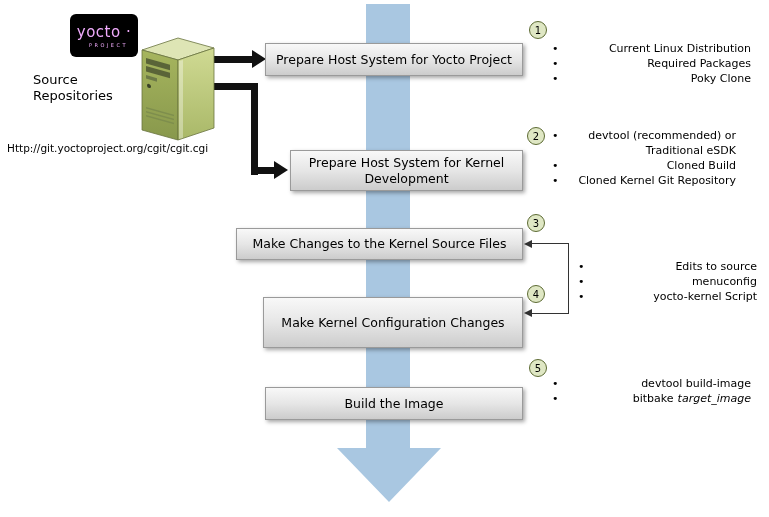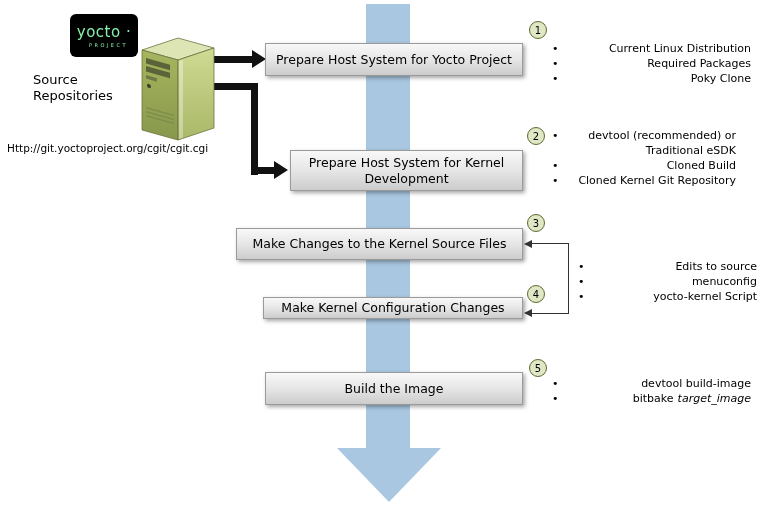--- a/index.html
+++ b/index.html
@@ -34,21 +34,21 @@
 
   .blk { position:absolute; background:#111; z-index:2; }
   .blk-head-right { position:absolute; z-index:2; width:0; height:0;
     border-top:9px solid transparent; border-bottom:9px solid transparent; border-left:14px solid #111; }
   .tline { position:absolute; background:#333; z-index:2; }
   .tline-head-left { position:absolute; z-index:2; width:0; height:0;
     border-top:4px solid transparent; border-bottom:4px solid transparent; border-right:8px solid #333; }
 
   .logo {
     position:absolute; left:70px; top:14px; width:68px; height:43px; z-index:3;
-    background:#000; border-radius:6px; color:#86efac;
+    background:#000; border-radius:6px; color:#f0abfc;
     display:flex; flex-direction:column; align-items:center; justify-content:center;
   }
   .logo .brand { font-size:15px; letter-spacing:0.5px; }
   .logo .sub { font-size:5px; letter-spacing:2.5px; margin-top:1px; align-self:flex-end; padding-right:10px; }
 
   .src-label { position:absolute; left:33px; top:72px; width:112px; z-index:3;
     font-weight:normal; font-size:13px; line-height:16px; }
   .src-url { position:absolute; left:7px; top:142px; z-index:3; font-size:10.5px; }
 
   .server { position:absolute; left:136px; top:34px; width:84px; height:110px; z-index:3; }
@@ -106,24 +106,24 @@
 
   <div class="stepbox" style="left:265px; top:43px; width:258px; height:33px;text-align:right;">
     <span>Prepare Host System for Yocto Project</span>
   </div>
   <div class="stepbox" style="left:290px; top:150px; width:233px; height:41px;">
     <span>Prepare Host System for Kernel Development</span>
   </div>
   <div class="stepbox" style="left:236px; top:228px; width:287px; height:32px;">
     <span>Make Changes to the Kernel Source Files</span>
   </div>
-  <div class="stepbox" style="left:263px; top:297px; width:260px; height:22px;">
+  <div class="stepbox" style="left:263px; top:297px; width:260px; height:51px;">
     <span>Make Kernel Configuration Changes</span>
   </div>
-  <div class="stepbox" style="left:265px; top:372px; width:258px; height:33px;padding-left:8px;">
+  <div class="stepbox" style="left:265px; top:387px; width:258px; height:33px;padding-left:8px;">
     <span>Build the Image</span>
   </div>
 
   <div class="circle" style="left:529px; top:21px;">1</div>
   <div class="circle" style="left:527px; top:127px;">2</div>
   <div class="circle" style="left:527px; top:214px;">3</div>
   <div class="circle" style="left:527px; top:285px;">4</div>
   <div class="circle" style="left:529px; top:359px;">5</div>
 
   <ul class="bullets" style="left:551px; top:41px; width:200px;">

